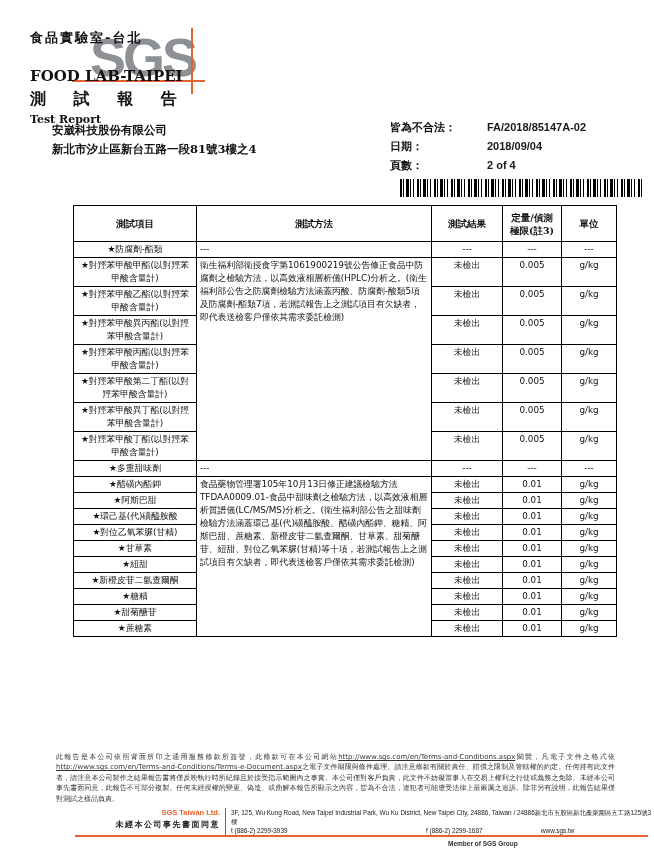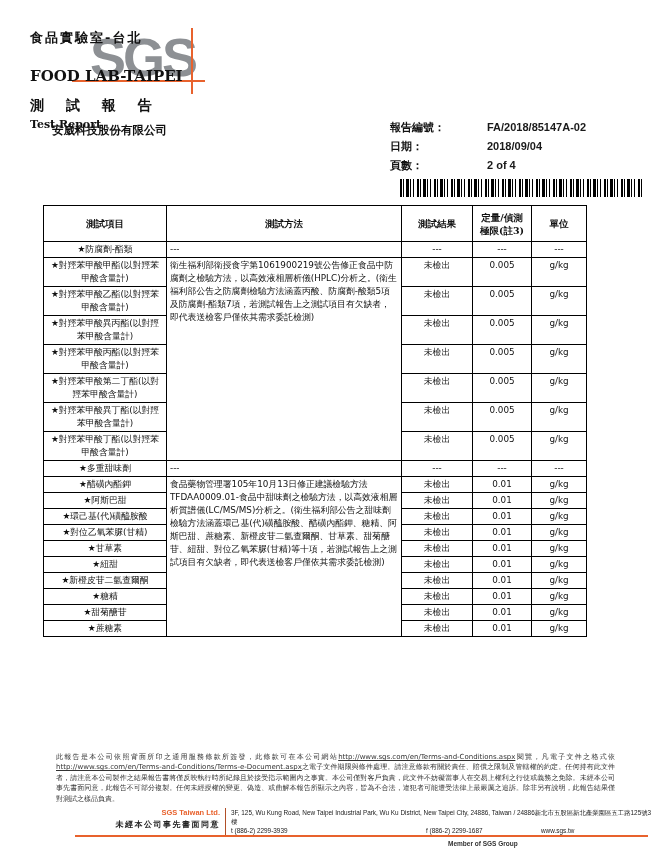--- a/index.html
+++ b/index.html
@@ -13,36 +13,36 @@
   .logo-text {
     font-family:"Liberation Sans", sans-serif; font-weight:bold; font-size:54px;
     line-height:50px; color:#8d9094; letter-spacing:-3px;
   }
   .logo-vline { position:absolute; left:101px; top:-4px; width:2px; height:66px; background:#e8622d; }
   .logo-hline { position:absolute; left:-18px; top:48px; width:133px; height:2px; background:#e8622d; }
   
   .titles { position:absolute; left:30px; right:0; top:29px; text-align:left; }
   .t-zh1 { font-family:"DejaVu Serif", serif; font-weight:bold; font-size:13px; letter-spacing:2px; }
   .t-en1 { font-family:"DejaVu Serif", serif; font-weight:bold; font-size:15px; margin-top:20px; }
-  .t-zh2 { font-family:Liberation Sans, sans-serif; font-weight:bold; font-size:14px; letter-spacing:9px; margin-top:12px; }
+  .t-zh2 { font-family:Liberation Mono, monospace; font-weight:bold; font-size:16px; letter-spacing:9px; margin-top:4px; }
   .t-en2 { font-family:"DejaVu Serif", serif; font-weight:bold; font-size:11px; margin-top:3px; }
   
   .client { position:absolute; left:52px; top:121px; font-weight:bold; font-size:11.5px; line-height:19px; font-family:"DejaVu Serif", serif; }
   .report-info { position:absolute; left:390px; top:118px; font-size:11px; line-height:19px; }
   .report-info .lbl { display:inline-block; width:97px; font-weight:bold; font-family:"DejaVu Serif", serif; }
   .report-info .val { font-family:"Liberation Sans", sans-serif; font-weight:bold; color:#1a1a1a; }
   .barcode {
     position:absolute; left:400px; top:179px; width:243px; height:18px;
     background:repeating-linear-gradient(90deg,
       #000 0 2px, #fff 2px 3px, #000 3px 4px, #fff 4px 6px,
       #000 6px 9px, #fff 9px 10px, #000 10px 11px, #fff 11px 13px,
       #000 13px 14px, #fff 14px 17px);
   }
   
-  table.results { position:absolute; left:43px; top:205px; width:543px; border-collapse:collapse; table-layout:fixed; }
+  table.results { position:absolute; left:73px; top:205px; width:543px; border-collapse:collapse; table-layout:fixed; }
   table.results th, table.results td { border:1px solid #000; }
   table.results th {
     font-family:"DejaVu Serif", serif; font-weight:bold; font-size:9.5px;
     text-align:center; vertical-align:middle; height:36px; white-space:pre-line; line-height:13px;
   }
   table.results td { font-size:8.8px; line-height:13px; padding:1px 3px; vertical-align:top; }
   td.item-cell { text-align:center; }
   td.center { text-align:center; }
   td.method-cell { line-height:13.6px; padding:2px 4px; }
   tr.row-cat td { height:15px; }
@@ -79,25 +79,26 @@
 
   <div class="titles">
     <div class="t-zh1">食品實驗室-台北</div>
     <div class="t-en1">FOOD LAB-TAIPEI</div>
     <div class="t-zh2">測 試 報 告</div>
     <div class="t-en2">Test Report</div>
   </div>
 
   <div class="client">
     <div>安崴科技股份有限公司</div>
+    <div>新北市汐止區新台五路一段81號3樓之4</div>
   </div>
 
   <div class="report-info">
     <div>
-      <span class="lbl">報告編號：</span><span class="val">FA/2018/85147A-02</span>
+      <span class="lbl">皆為不合法：</span><span class="val">FA/2018/85147A-02</span>
     </div>
     <div>
       <span class="lbl">日期：</span><span class="val">2018/09/04</span>
     </div>
     <div>
       <span class="lbl">頁數：</span><span class="val">2 of 4</span>
     </div>
   </div>
 
   <div class="barcode"></div>

